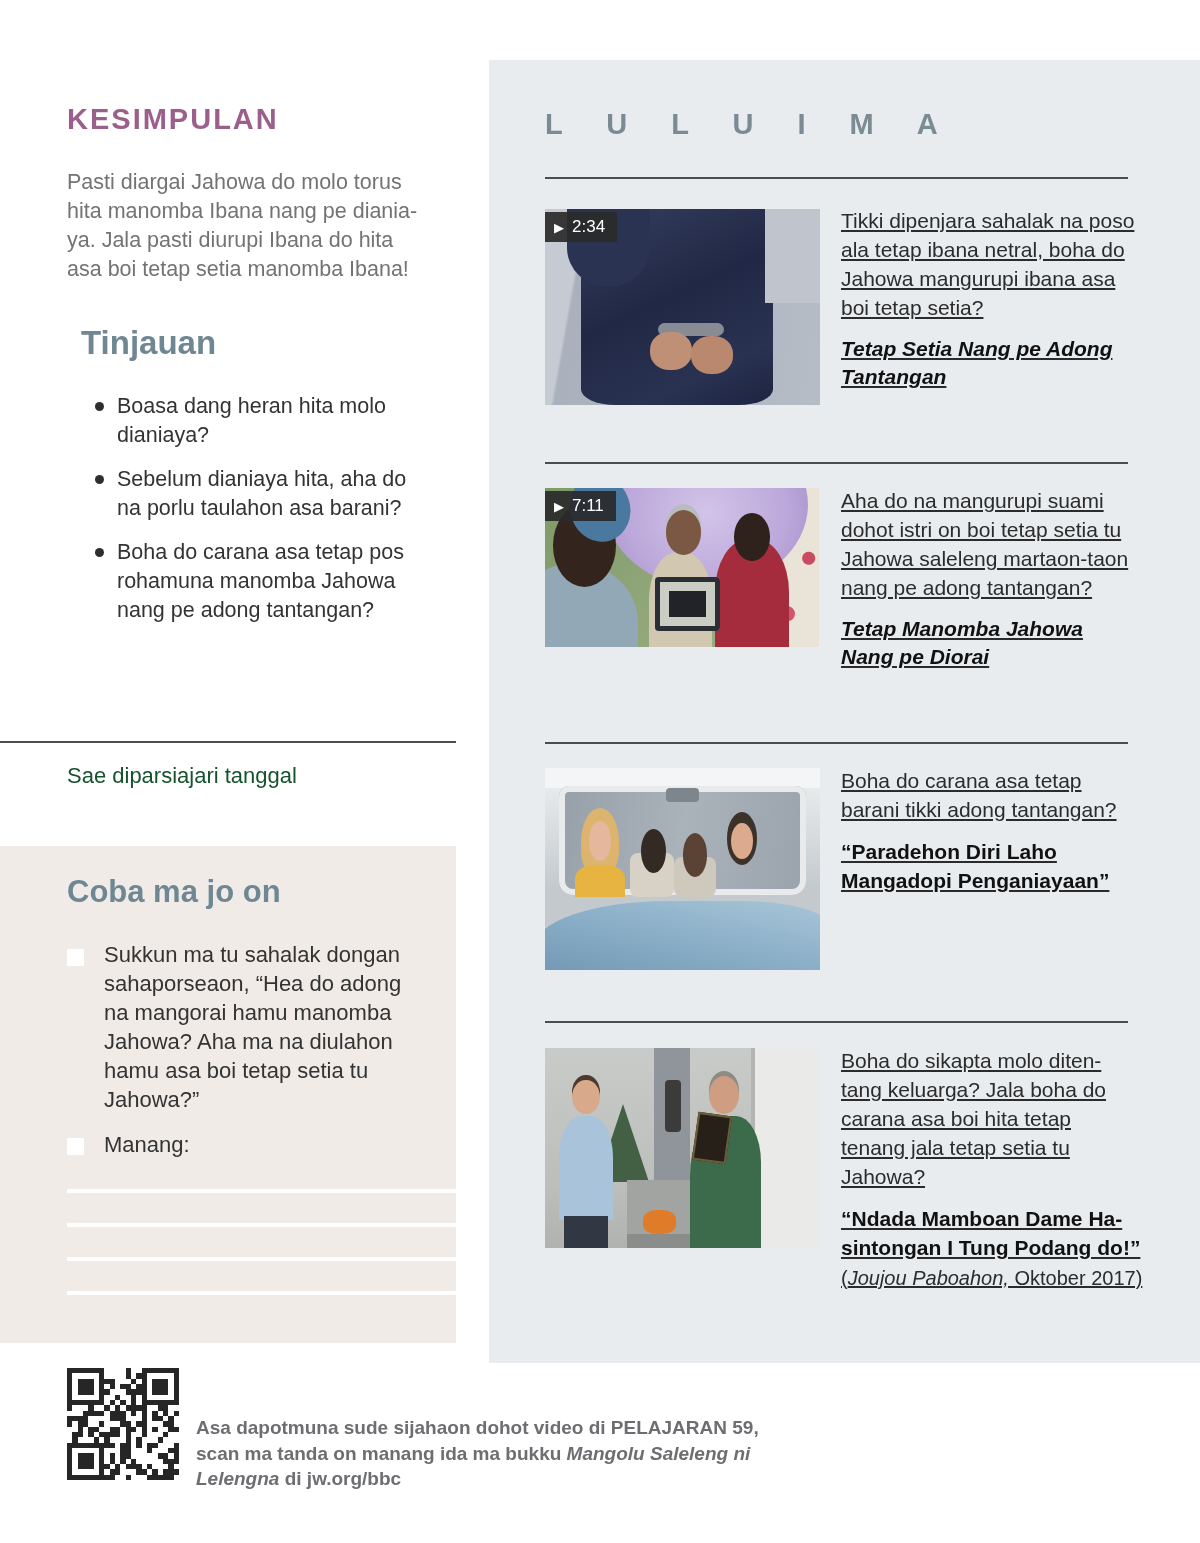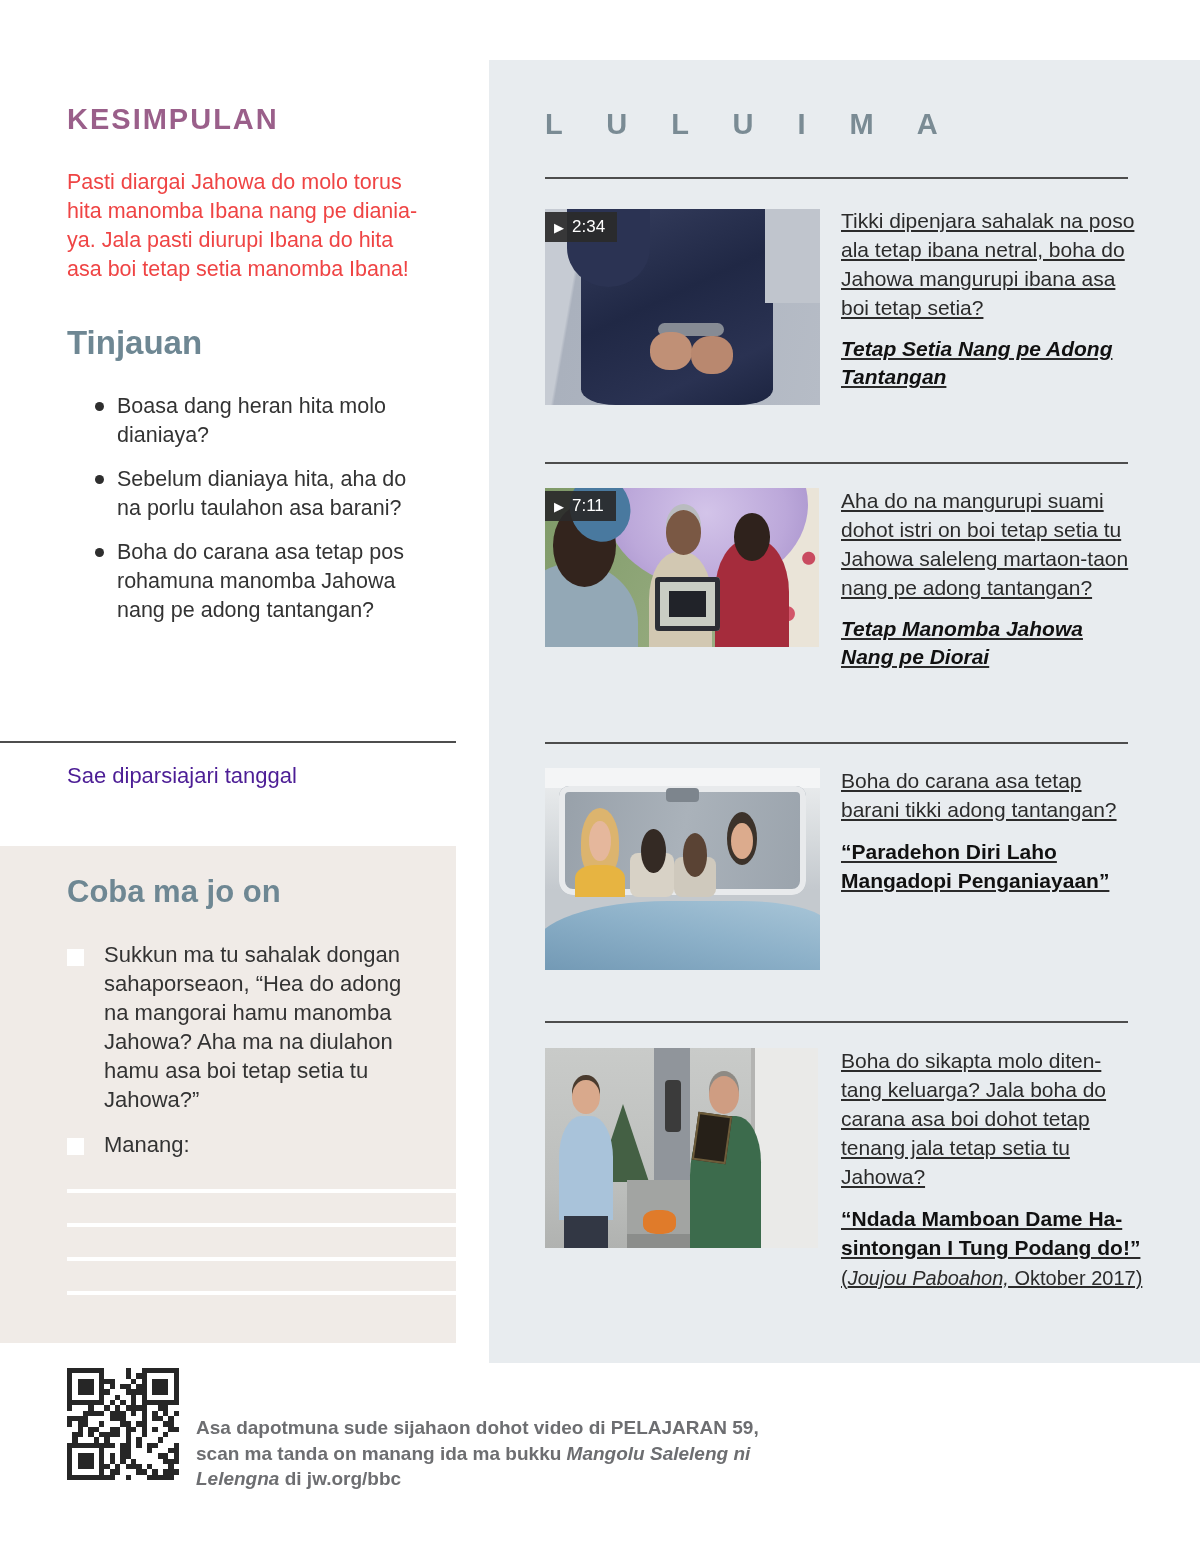--- a/index.html
+++ b/index.html
@@ -4,29 +4,29 @@
 <style>
   html,body{margin:0;padding:0;background:#ffffff;}
   .page{position:relative;width:1200px;height:1543px;background:#ffffff;
         font-family:"Liberation Sans",sans-serif;color:#2e2e2e;overflow:hidden;}
   .pre{white-space:pre-line;}
 
   
   .summary-title{position:absolute;left:67px;top:103px;font-size:29px;font-weight:700;
                  letter-spacing:2px;color:#9a5f8a;}
   .summary-text{position:absolute;left:67px;top:168px;width:420px;font-size:21.5px;
-                line-height:29px;color:#ef4444;}
-  .review-title{position:absolute;left:67px;top:324px;font-size:33px;font-weight:700;color:#6e8793;}
+                line-height:29px;color:#737373;}
+  .review-title{position:absolute;left:81px;top:324px;font-size:33px;font-weight:700;color:#6e8793;}
   .review-list{position:absolute;left:95px;top:392px;width:370px;margin:0;padding:0;list-style:none;}
   .review-list li{position:relative;padding-left:22px;margin-bottom:15px;
                   font-size:21.5px;line-height:29px;color:#333;}
   .review-list li .dot{position:absolute;left:0;top:10px;width:9px;height:9px;border-radius:50%;
                   background:#2e2e2e;}
   .left-rule{position:absolute;left:0;top:741px;width:456px;height:2px;background:#4d4d4d;}
-  .study-date{position:absolute;left:67px;top:763px;font-size:22px;color:#4c1d95;text-align:center;}
+  .study-date{position:absolute;left:67px;top:763px;font-size:22px;color:#14532d;text-align:center;}
 
   .try-box{position:absolute;left:0;top:846px;width:456px;height:497px;background:#f0ebe7;}
   .try-title{position:absolute;left:67px;top:28px;font-size:31px;font-weight:700;color:#6e8793;}
   .try-item{position:absolute;left:67px;font-size:22px;line-height:29px;color:#333;}
   .try-check{position:absolute;width:17px;height:17px;background:#ffffff;}
   .write-line{position:absolute;left:67px;width:389px;height:4px;background:#ffffff;}
 
   
   .right-panel{position:absolute;left:489px;top:60px;width:711px;height:1303px;background:#e8ecef;}
   .panel-title{position:absolute;left:56px;top:48px;font-size:29px;font-weight:700;color:#7a8b94;
@@ -264,21 +264,21 @@
       <div class="man1-shirt"></div>
       <div class="man1-legs"></div>
       <div class="man1-head"></div>
       <div class="man2-body"></div>
       <div class="man2-head"></div>
       <div class="book"></div>
     </div>
     <div class="row-text" style="top:986px;">
       <div class="pre">Boha do sikapta molo diten-
 tang keluarga? Jala boha do
-carana asa boi dohot tetap
+carana asa boi hita tetap
 tenang jala tetap setia tu
 Jahowa?</div>
       <div class="quote pre">“Ndada Mamboan Dame Ha-
 sintongan I Tung Podang do!”</div>
       <div class="source"><span>(</span><i>Joujou Paboahon,</i><span> Oktober 2017)</span></div>
     </div>
   </div>
 
   <div class="qr">
       <b></b>

